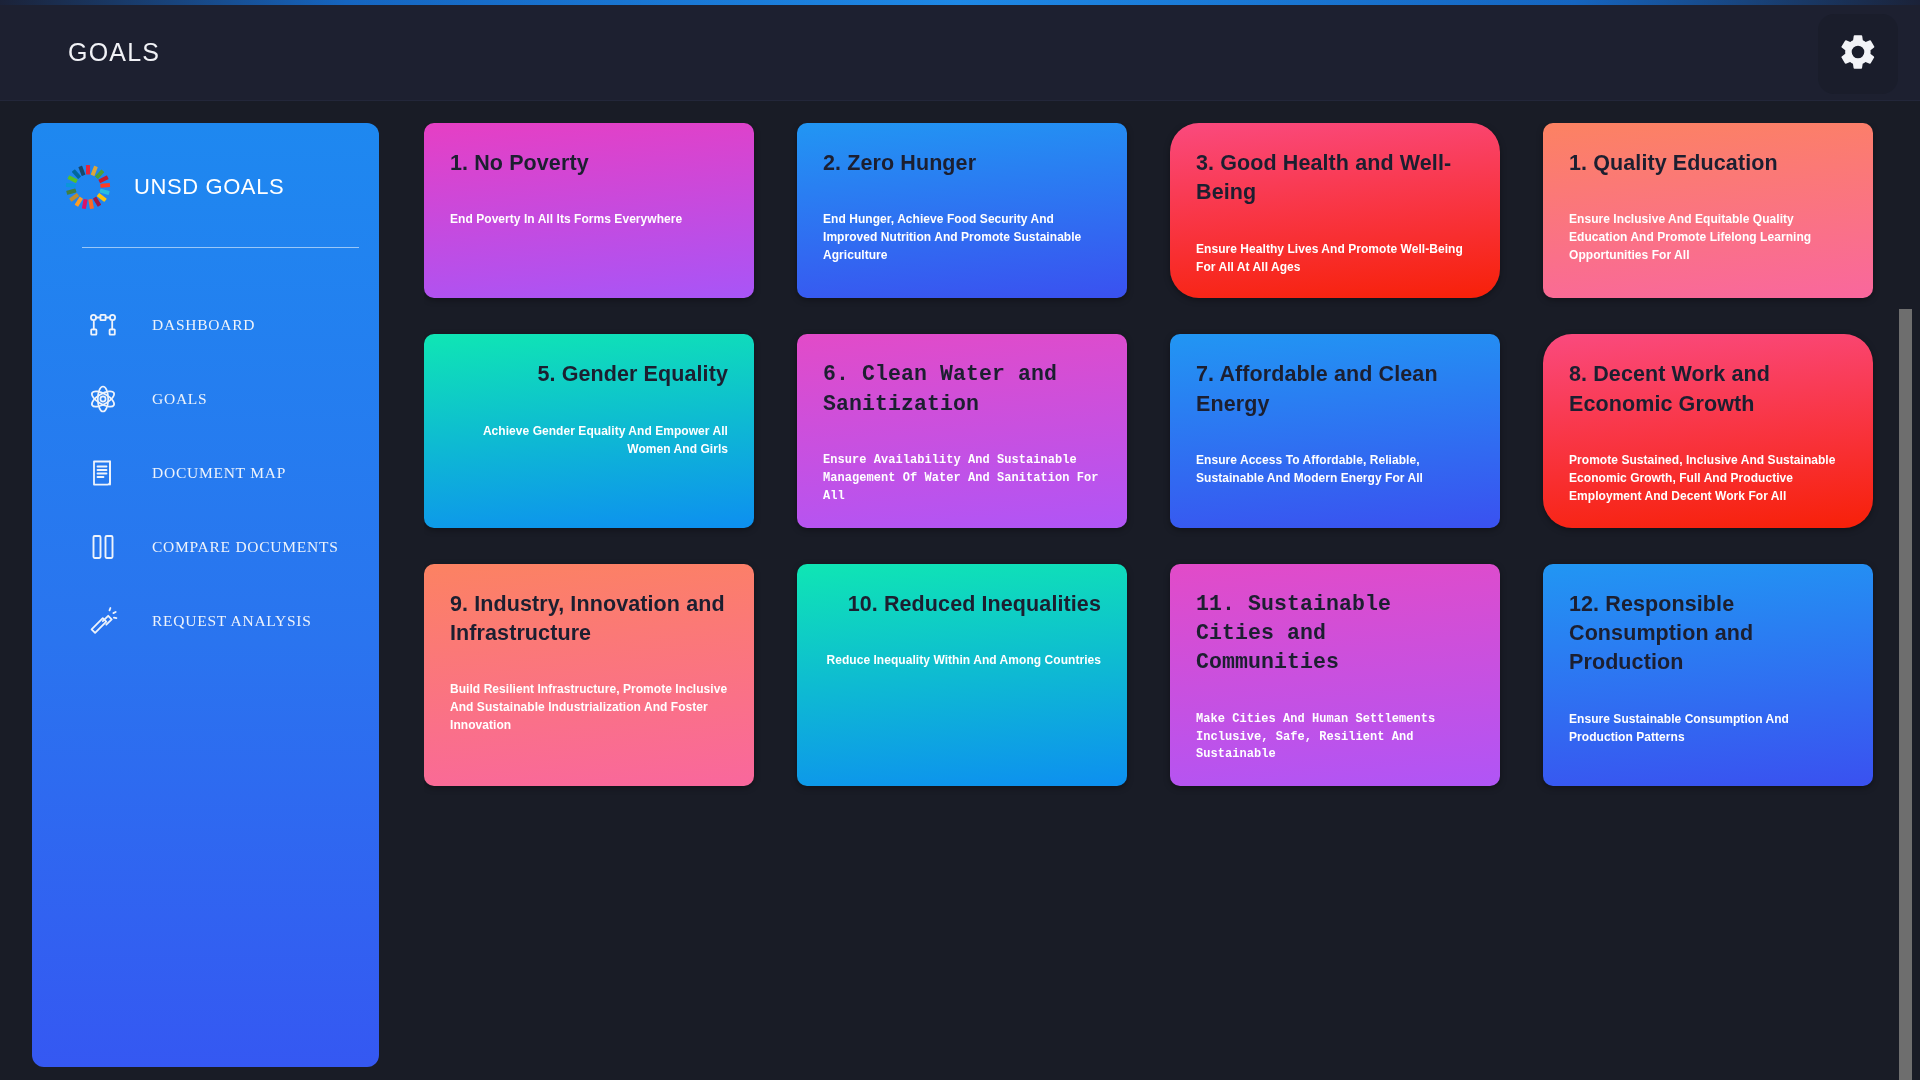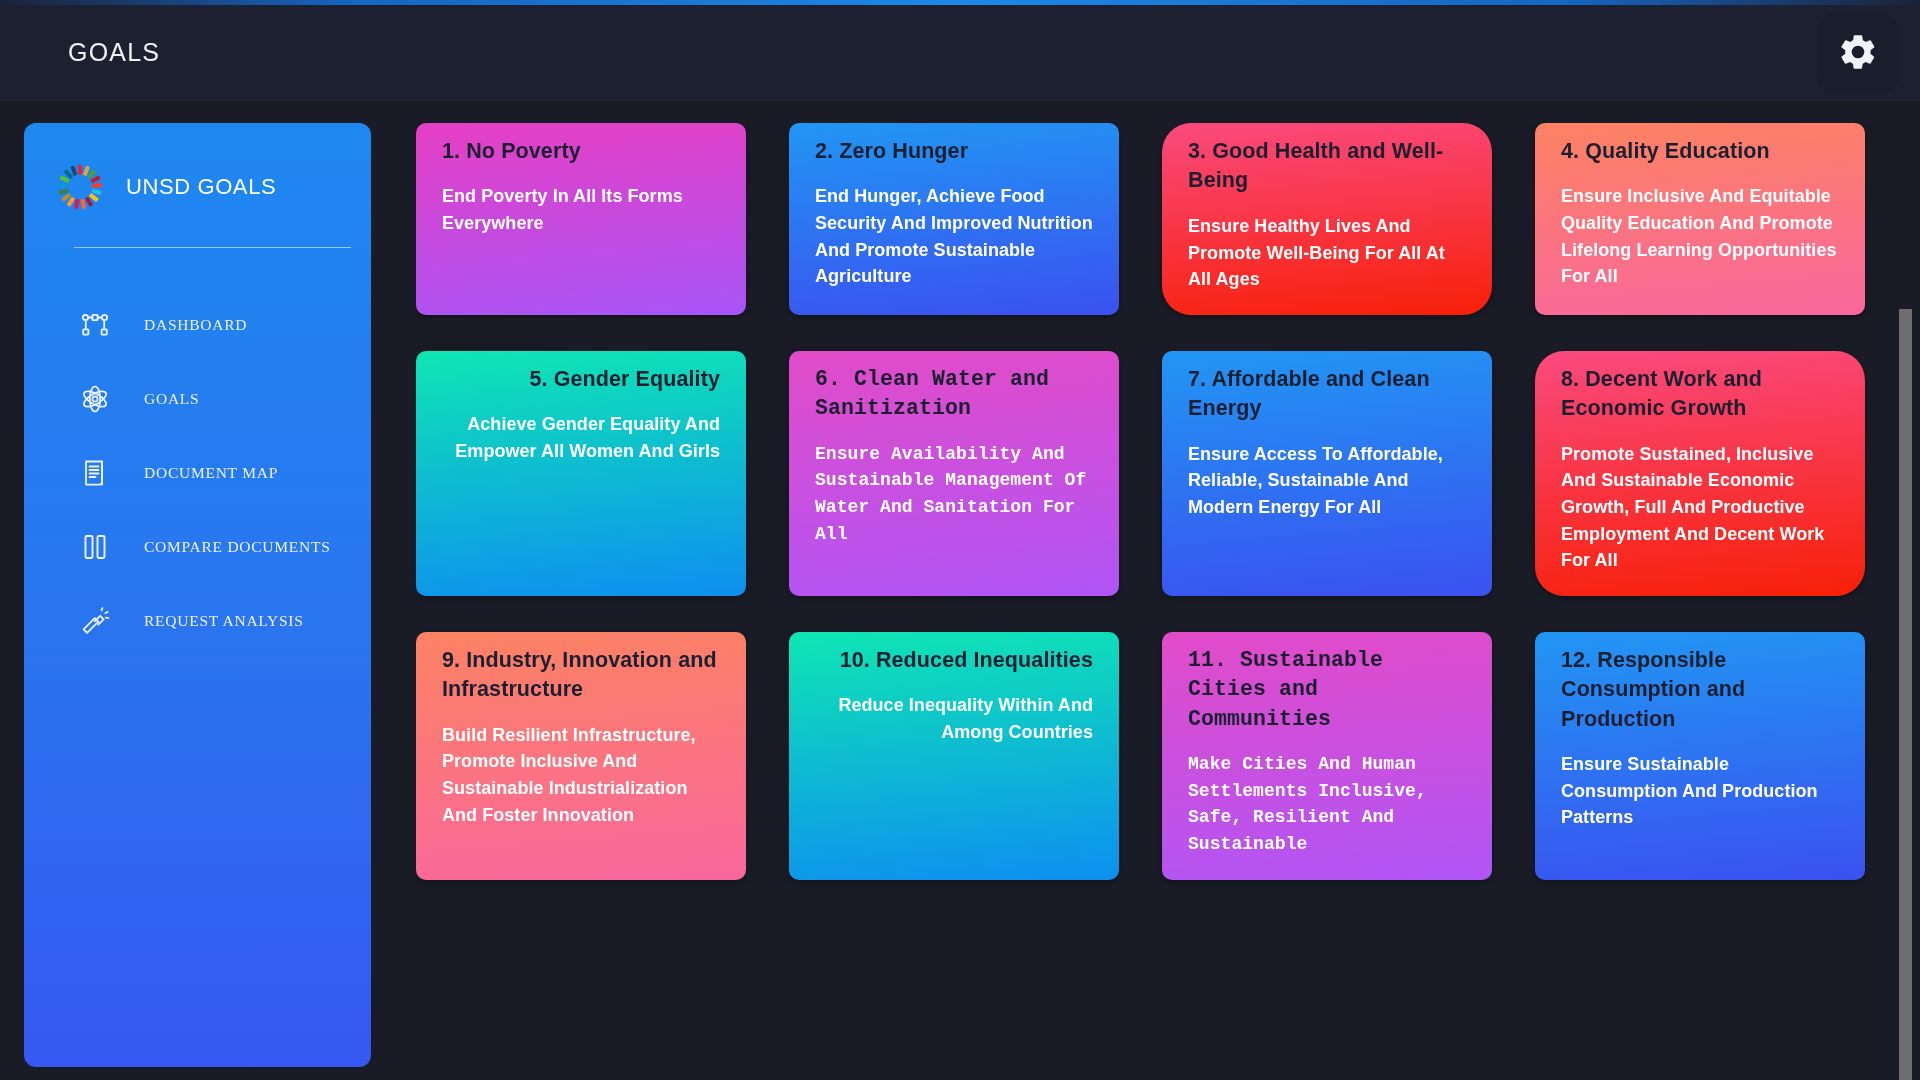--- a/index.html
+++ b/index.html
@@ -54,21 +54,21 @@
     flex: 1 1 auto;
     display: flex;
     padding: 22px 0 0 0;
     min-height: 0;
     position: relative;
   }
 
   
   .sidebar {
     width: 347px;
-    margin-left: 24px;
+    margin-left: 32px;
     flex: 0 0 auto;
     background: linear-gradient(180deg,#1e88f0 0%,#2a74ef 55%,#3558f2 100%);
     border-radius: 12px;
     padding: 22px 0 0 0;
     height: 944px;
     overflow: hidden;
   }
   .brand {
     display: flex; align-items: center;
     padding: 12px 0 0 32px;
@@ -117,36 +117,36 @@
   }
   .grid {
     display: grid;
     grid-template-columns: repeat(4, 330px);
     column-gap: 43px;
     row-gap: 36px;
     align-content: start;
   }
   .card {
     border-radius: 10px;
-    padding: 14px 26px 22px 26px;
+    padding: 26px 26px 22px 26px;
     position: relative;
     cursor: pointer;
     box-shadow: 0 2px 6px rgba(0,0,0,.35);
     overflow: hidden;
   }
   .card-title {
     font-size: 21.5px;
     font-weight: 700;
     color: #1c1f30;
     line-height: 1.37;
     letter-spacing: .1px;
   }
   .card-desc {
-    margin-top: 17px;
-    font-size: 18px;
+    margin-top: 33px;
+    font-size: 12px;
     font-weight: 700;
     color: #ffffff;
     line-height: 1.48;
     letter-spacing: .05px;
   }
 
   
   .g-pinkpurple { background: linear-gradient(175deg,#e martinez 0%,#a855f7 100%); }
   .g-pinkpurple { background: linear-gradient(175deg,#e63fc4 0%,#a855f7 100%); }
   .g-blue       { background: linear-gradient(175deg,#2196f3 0%,#3a51f0 100%); }
@@ -327,21 +327,21 @@
         </div>
         <div class="card row1 g-blue">
           <div class="card-title">2. Zero Hunger</div>
           <div class="card-desc">End Hunger, Achieve Food Security And Improved Nutrition And Promote Sustainable Agriculture</div>
         </div>
         <div class="card row1 g-pinkred">
           <div class="card-title">3. Good Health and Well-Being</div>
           <div class="card-desc">Ensure Healthy Lives And Promote Well-Being For All At All Ages</div>
         </div>
         <div class="card row1 g-orangepink">
-          <div class="card-title">4. Quality Education</div>
+          <div class="card-title">1. Quality Education</div>
           <div class="card-desc">Ensure Inclusive And Equitable Quality Education And Promote Lifelong Learning Opportunities For All</div>
         </div>
 
         <div class="card row2 g-tealblue">
           <div class="card-title">5. Gender Equality</div>
           <div class="card-desc">Achieve Gender Equality And Empower All Women And Girls</div>
         </div>
         <div class="card row2 g-magenta">
           <div class="card-title">6. Clean Water and Sanitization</div>
           <div class="card-desc">Ensure Availability And Sustainable Management Of Water And Sanitation For All</div>

